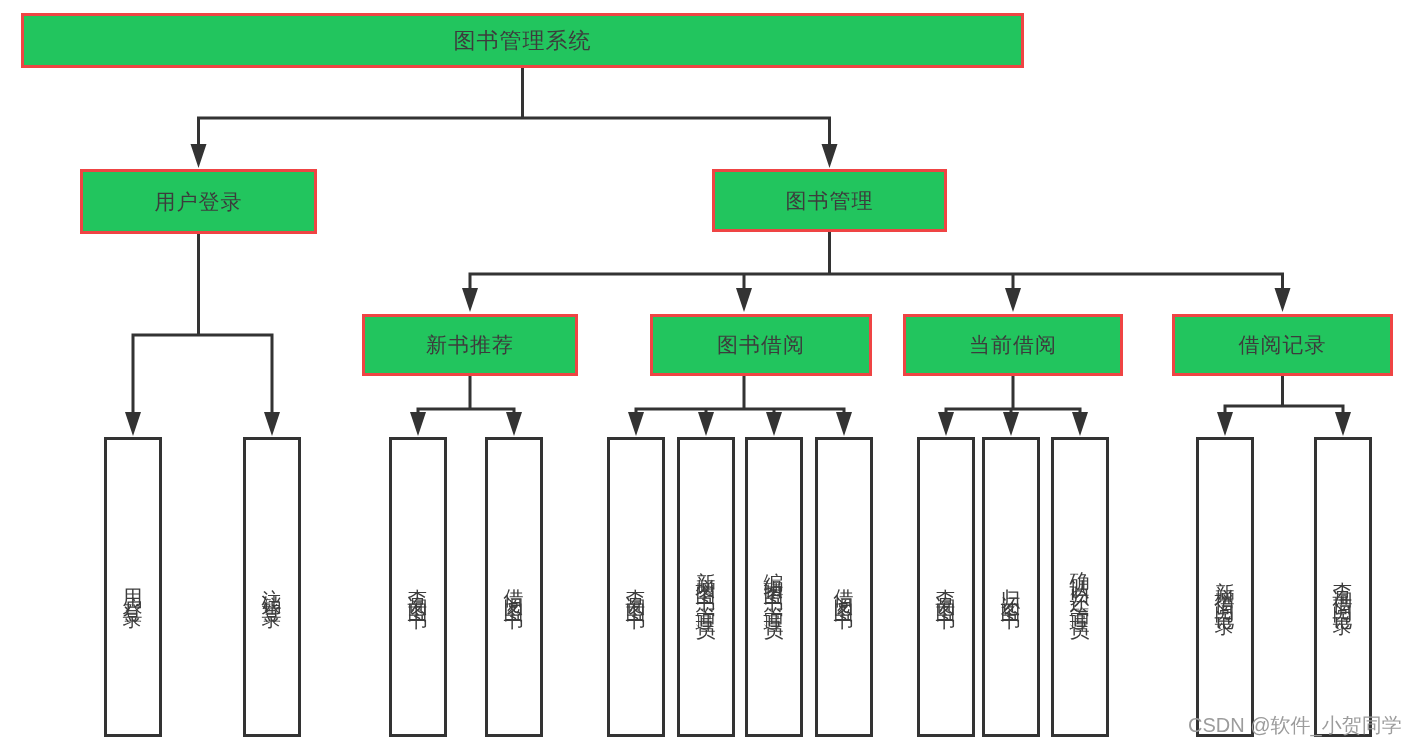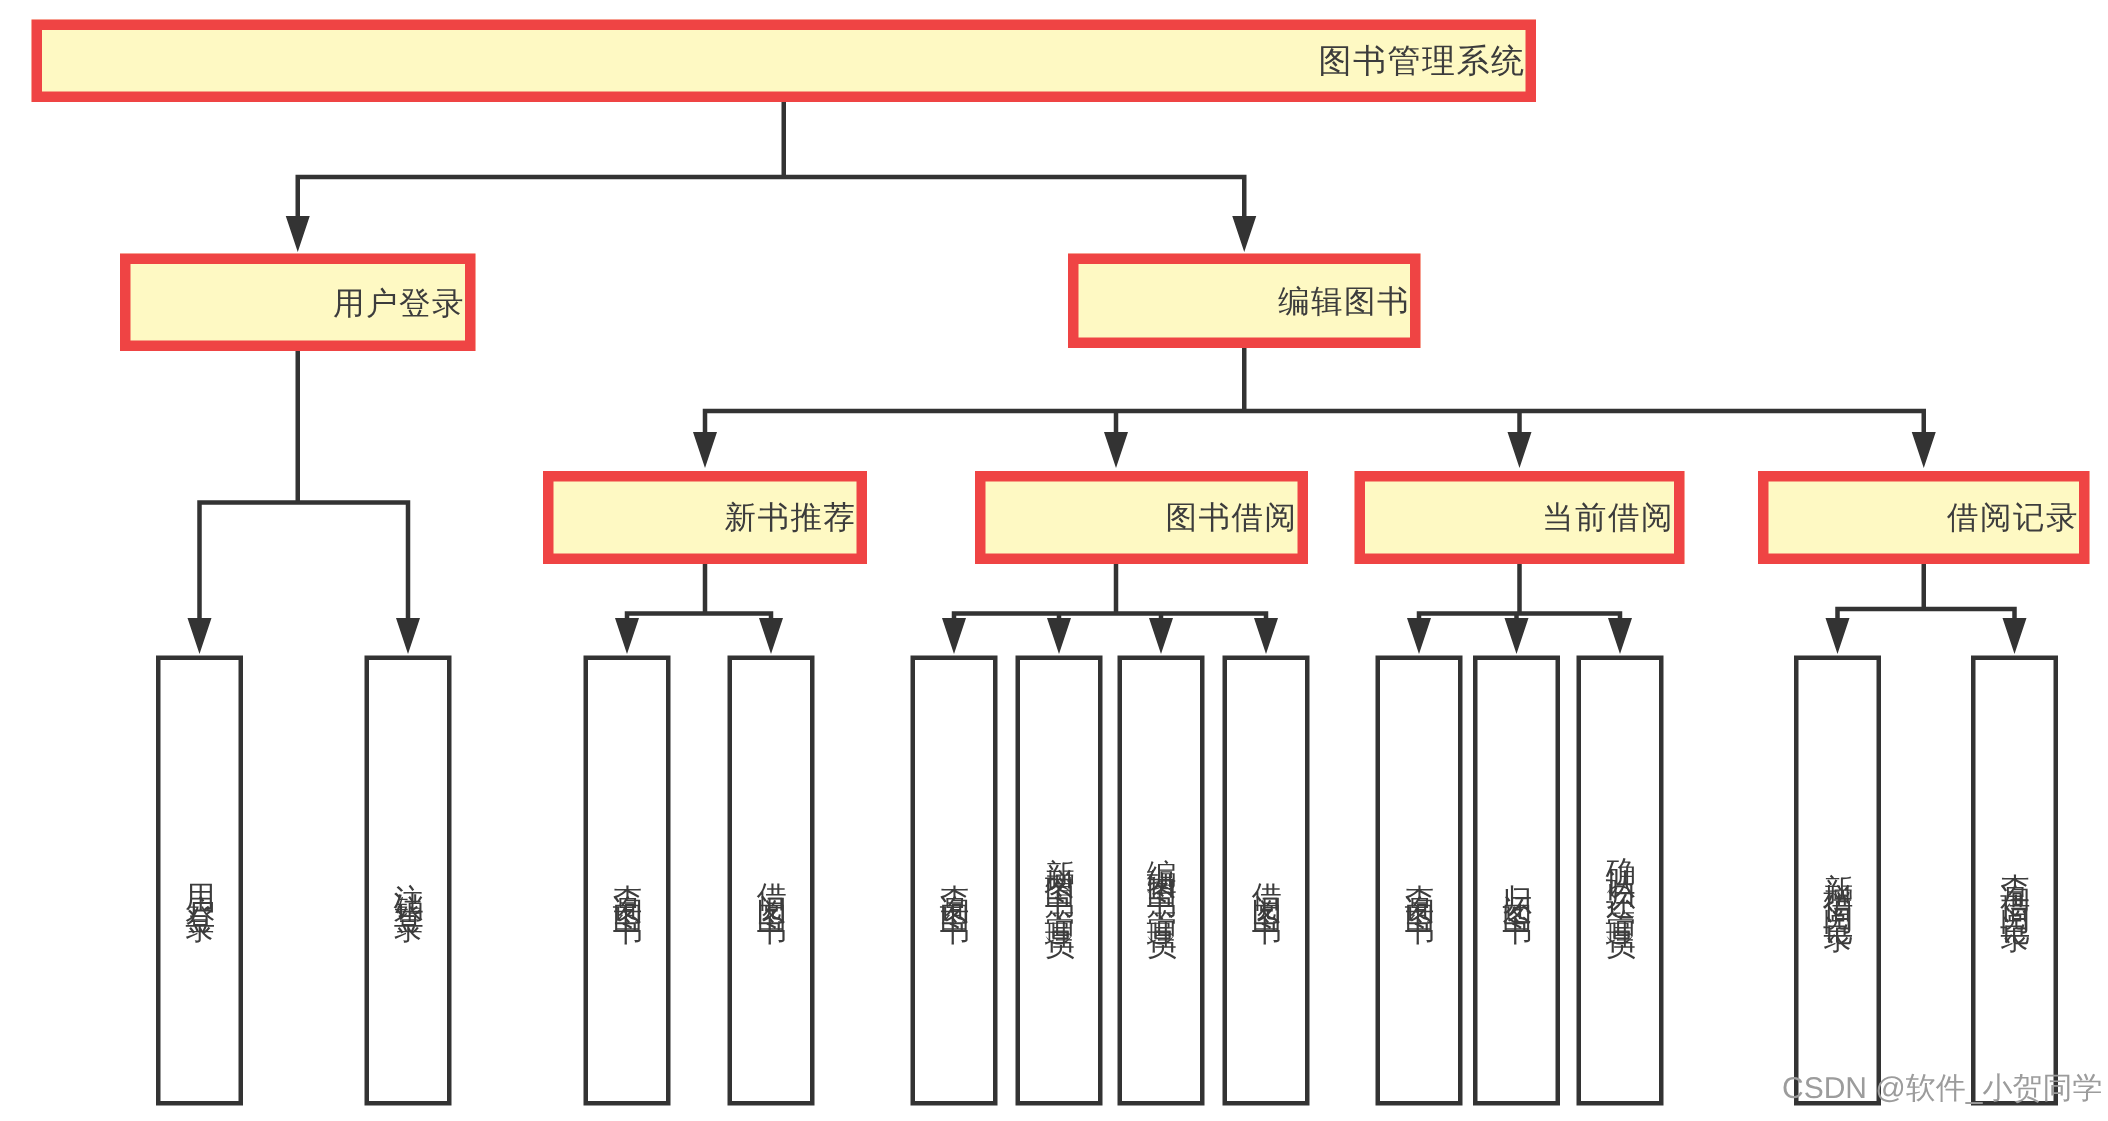--- a/index.html
+++ b/index.html
@@ -19,25 +19,25 @@
   }
   #connector-svg {
     position: absolute;
     left: 0;
     top: 0;
     pointer-events: none;
   }
   .hbox {
     position: absolute;
     box-sizing: border-box;
-    border: 7px solid #ef4444;
-    background: #fef9c3;
+    border: 3px solid #ef4444;
+    background: #22c55e;
     display: flex;
     align-items: center;
-    justify-content: flex-end;
+    justify-content: center;
     color: #3c3c3c;
     font-size: 21px;
     letter-spacing: 1px;
     white-space: nowrap;
   }
   .hbox.root { font-size: 22px; }
   .vbox {
     position: absolute;
     box-sizing: border-box;
     border: 3px solid #333333;
@@ -134,21 +134,21 @@
   </svg>
 
   <div class="hbox root" style="left:21px; top:13px; width:1003px; height:55px;">
     <span>图书管理系统</span>
   </div>
 
   <div class="hbox" style="left:80px; top:169px; width:237px; height:65px;">
     <span>用户登录</span>
   </div>
   <div class="hbox" style="left:712px; top:169px; width:235px; height:63px;">
-    <span>编辑图书</span>
+    <span>图书管理</span>
   </div>
 
   <div class="hbox" style="left:362px; top:314px; width:216px; height:62px;">
     <span>新书推荐</span>
   </div>
   <div class="hbox" style="left:633px; top:314px; width:222px; height:62px;margin-left:17px;">
     <span>图书借阅</span>
   </div>
   <div class="hbox" style="left:903px; top:314px; width:220px; height:62px;">
     <span>当前借阅</span>

